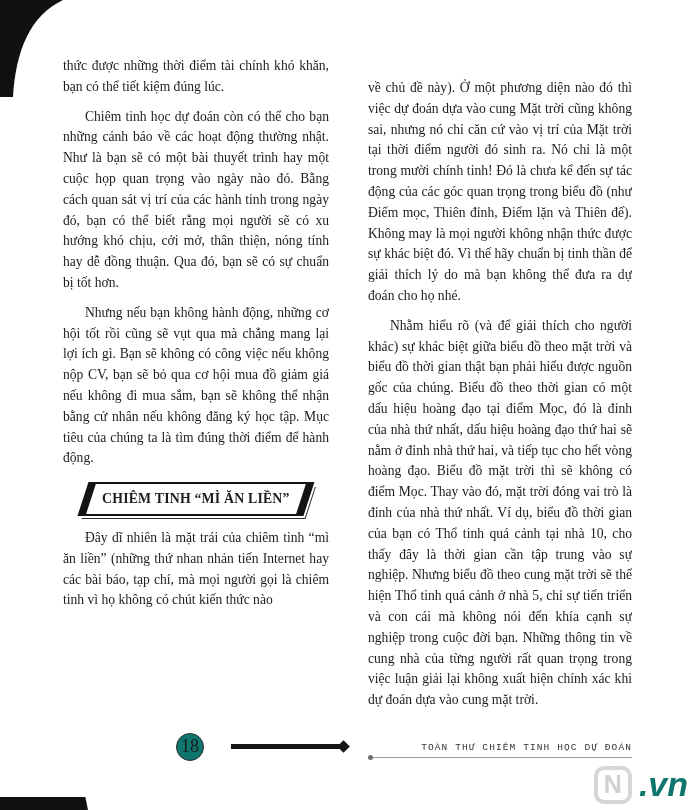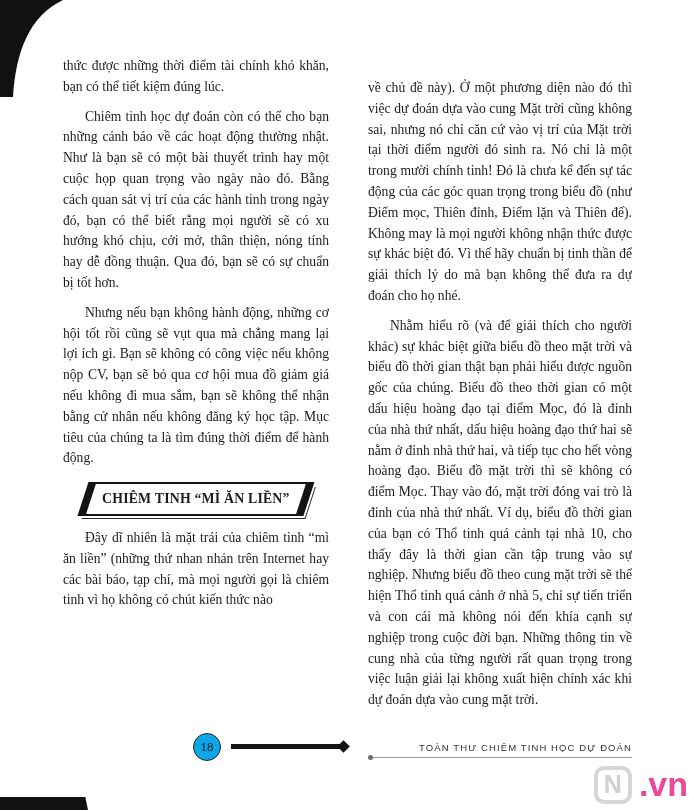--- a/index.html
+++ b/index.html
@@ -62,48 +62,48 @@
     text-indent: 0;
     font-weight: bold;
     font-size: 13.8px;
     letter-spacing: 0.2px;
     white-space: nowrap;
   }
 
   
   .page-num-circle {
     position: absolute;
-    left: 193px; top: 733px;
+    left: 176px; top: 733px;
     width: 28px; height: 28px;
     border: 1.5px solid #2b2b2b;
     border-radius: 50%;
     text-align: center;
     line-height: 25px;
-    font-size: 13px;
-    background: #0ea5e9;
+    font-size: 18px;
+    background: #0f766e;
   }
   .footer-rule-left {
     position: absolute;
     left: 231px; top: 744px;
     width: 112px; height: 5px;
     background: #141414;
   }
   .footer-rule-left .end-diamond {
     position: absolute;
     right: -5px; top: -2px;
     width: 9px; height: 9px;
     background: #141414;
     transform: rotate(45deg);
   }
   .footer-book-title {
     position: absolute;
     right: 68px; top: 742px;
     width: 300px;
     text-align: right;
-    font-family: Liberation Sans, sans-serif;
+    font-family: Liberation Mono, monospace;
     font-size: 9.5px;
     letter-spacing: 1.1px;
     color: #333;
     white-space: nowrap;
   }
   .footer-rule-right {
     position: absolute;
     left: 368px; top: 757px;
     width: 264px; height: 1px;
     background: #9a9a9a;
@@ -132,39 +132,39 @@
     display: inline-flex;
     align-items: center;
     justify-content: center;
     width: 38px; height: 38px;
     border: 4px solid #d6d6d6;
     border-radius: 10px;
     font-size: 25px;
     color: #d0d0d0;
     margin-right: 7px;
   }
-  .wm-tld { color: #ec4899; }
+  .wm-tld { color: #0f766e; font-style: italic; }
 </style>
 </head>
 <body>
 
 <div class="page">
 
   <svg class="corner-ornament" width="70" height="100" viewBox="0 0 70 100" aria-hidden="true">
     <path d="M0,0 L63,0 C30,16 16,50 13,97 L0,97 Z" fill="#111111"></path>
   </svg>
 
   <div class="col col-left">
     <p class="no-indent">thức được những thời điểm tài chính khó khăn, bạn có thể tiết kiệm đúng lúc.</p>
     <p>Chiêm tinh học dự đoán còn có thể cho bạn những cảnh báo về các hoạt động thường nhật. Như là bạn sẽ có một bài thuyết trình hay một cuộc họp quan trọng vào ngày nào đó. Bằng cách quan sát vị trí của các hành tinh trong ngày đó, bạn có thể biết rằng mọi người sẽ có xu hướng khó chịu, cởi mở, thân thiện, nóng tính hay dễ đồng thuận. Qua đó, bạn sẽ có sự chuẩn bị tốt hơn.</p>
     <p>Nhưng nếu bạn không hành động, những cơ hội tốt rồi cũng sẽ vụt qua mà chẳng mang lại lợi ích gì. Bạn sẽ không có công việc nếu không nộp CV, bạn sẽ bỏ qua cơ hội mua đồ giảm giá nếu không đi mua sắm, bạn sẽ không thể nhận bằng cử nhân nếu không đăng ký học tập. Mục tiêu của chúng ta là tìm đúng thời điểm để hành động.</p>
     <div class="heading-box">
       <span class="heading-text">CHIÊM TINH “MÌ ĂN LIỀN”</span>
     </div>
-    <p>Đây dĩ nhiên là mặt trái của chiêm tinh “mì ăn liền” (những thứ nhan nhản trên Internet hay các bài báo, tạp chí, mà mọi người gọi là chiêm tinh vì họ không có chút kiến thức nào</p>
+    <p>Đây dĩ nhiên là mặt trái của chiêm tinh “mì ăn liền” (những thứ nhan nhản tiến Internet hay các bài báo, tạp chí, mà mọi người gọi là chiêm tinh vì họ không có chút kiến thức nào</p>
   </div>
 
   <div class="col col-right">
     <p class="no-indent">về chủ đề này). Ở một phương diện nào đó thì việc dự đoán dựa vào cung Mặt trời cũng không sai, nhưng nó chỉ căn cứ vào vị trí của Mặt trời tại thời điểm người đó sinh ra. Nó chỉ là một trong mười chính tinh! Đó là chưa kể đến sự tác động của các góc quan trọng trong biểu đồ (như Điểm mọc, Thiên đỉnh, Điểm lặn và Thiên đế). Không may là mọi người không nhận thức được sự khác biệt đó. Vì thế hãy chuẩn bị tinh thần để giải thích lý do mà bạn không thể đưa ra dự đoán cho họ nhé.</p>
     <p>Nhằm hiểu rõ (và để giải thích cho người khác) sự khác biệt giữa biểu đồ theo mặt trời và biểu đồ thời gian thật bạn phải hiểu được nguồn gốc của chúng. Biểu đồ theo thời gian có một dấu hiệu hoàng đạo tại điểm Mọc, đó là đỉnh của nhà thứ nhất, dấu hiệu hoàng đạo thứ hai sẽ nằm ở đỉnh nhà thứ hai, và tiếp tục cho hết vòng hoàng đạo. Biểu đồ mặt trời thì sẽ không có điểm Mọc. Thay vào đó, mặt trời đóng vai trò là đỉnh của nhà thứ nhất. Ví dụ, biểu đồ thời gian của bạn có Thổ tinh quá cảnh tại nhà 10, cho thấy đây là thời gian cần tập trung vào sự nghiệp. Nhưng biểu đồ theo cung mặt trời sẽ thể hiện Thổ tinh quá cảnh ở nhà 5, chỉ sự tiến triển và con cái mà không nói đến khía cạnh sự nghiệp trong cuộc đời bạn. Những thông tin về cung nhà của từng người rất quan trọng trong việc luận giải lại không xuất hiện chính xác khi dự đoán dựa vào cung mặt trời.</p>
   </div>
 
   <div class="page-num-circle">18</div>
 
   <div class="footer-rule-left">

